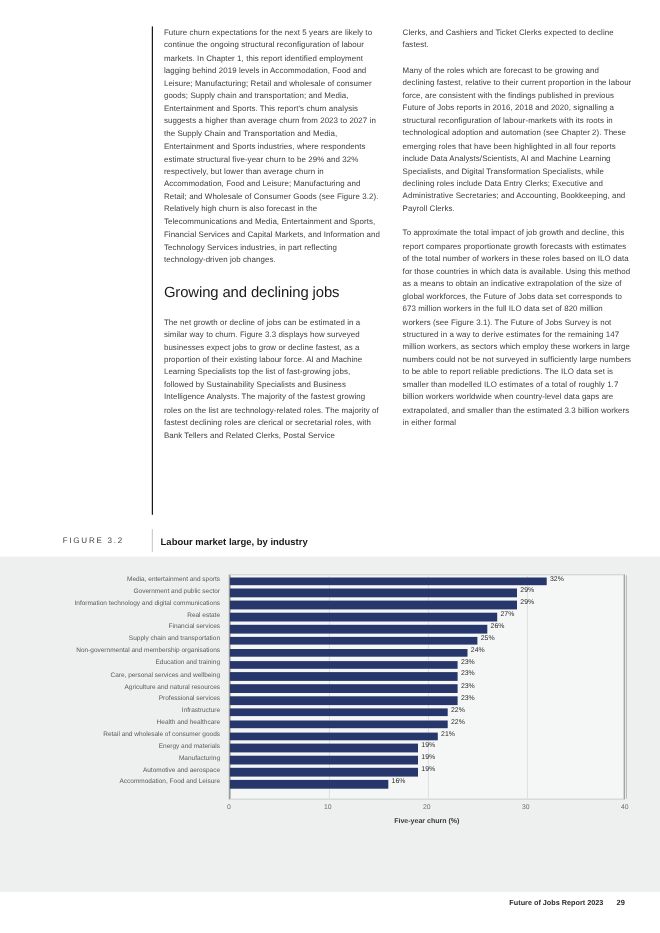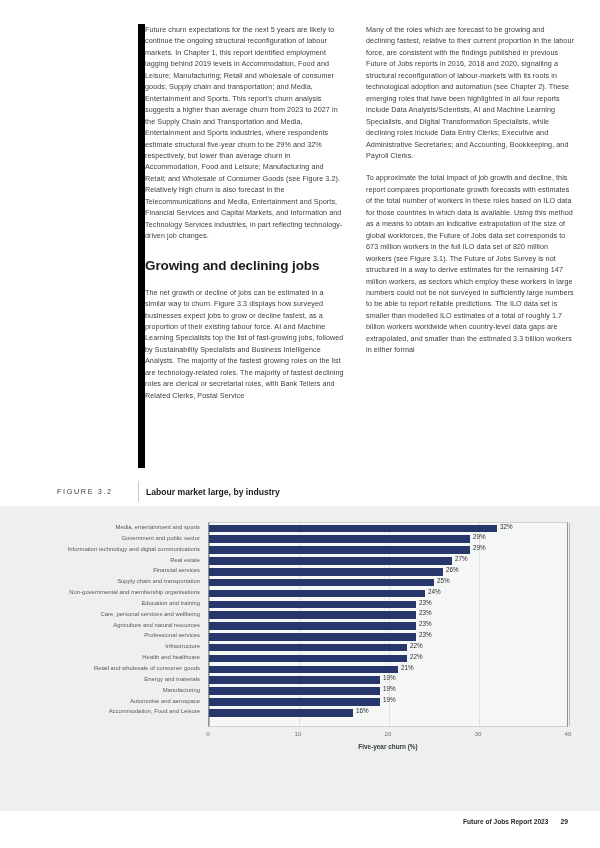--- a/index.html
+++ b/index.html
@@ -15,35 +15,36 @@
   
   .text-area {
     position: absolute;
     left: 138px; top: 24px;
     width: 436px; height: 444px;
     display: flex;
     gap: 20px;
   }
   .col {
     width: 208px;
-    border-left: 7px solid #000000;
+    border-left: 1px solid #000000;
+    padding-left: 10px;
   }
   .col.right { border-left: none; padding-left: 0; }
   .col p {
     margin: 0 0 11px 0;
     font-size: 7.2px;
     line-height: 11.45px;
     color: #3c3c3c;
     text-align: left;
     letter-spacing: 0.01em;
   }
   h2.section-heading {
     font-size: 13.5px;
     line-height: 17px;
-    font-weight: 700;
+    font-weight: 400;
     color: #1a1a1a;
     margin: 15px 0 13px 0;
     letter-spacing: -0.1px;
   }
 
   
   .figure-caption {
     position: absolute;
     left: 0; top: 477px;
     width: 552px; height: 29px;
@@ -196,20 +197,21 @@
 
 <div class="page">
 
   <div class="text-area">
     <div class="col left">
       <p>Future churn expectations for the next 5 years are likely to continue the ongoing structural reconfiguration of labour markets. In Chapter 1, this report identified employment lagging behind 2019 levels in Accommodation, Food and Leisure; Manufacturing; Retail and wholesale of consumer goods; Supply chain and transportation; and Media, Entertainment and Sports. This report's churn analysis suggests a higher than average churn from 2023 to 2027 in the Supply Chain and Transportation and Media, Entertainment and Sports industries, where respondents estimate structural five-year churn to be 29% and 32% respectively, but lower than average churn in Accommodation, Food and Leisure; Manufacturing and Retail; and Wholesale of Consumer Goods (see Figure 3.2). Relatively high churn is also forecast in the Telecommunications and Media, Entertainment and Sports, Financial Services and Capital Markets, and Information and Technology Services industries, in part reflecting technology-driven job changes.</p>
       <h2 class="section-heading">Growing and declining jobs</h2>
       <p>The net growth or decline of jobs can be estimated in a similar way to churn. Figure 3.3 displays how surveyed businesses expect jobs to grow or decline fastest, as a proportion of their existing labour force. AI and Machine Learning Specialists top the list of fast-growing jobs, followed by Sustainability Specialists and Business Intelligence Analysts. The majority of the fastest growing roles on the list are technology-related roles. The majority of fastest declining roles are clerical or secretarial roles, with Bank Tellers and Related Clerks, Postal Service</p>
     </div>
     <div class="col right">
+      <p>Clerks, and Cashiers and Ticket Clerks expected to decline fastest.</p>
       <p>Many of the roles which are forecast to be growing and declining fastest, relative to their current proportion in the labour force, are consistent with the findings published in previous Future of Jobs reports in 2016, 2018 and 2020, signalling a structural reconfiguration of labour-markets with its roots in technological adoption and automation (see Chapter 2). These emerging roles that have been highlighted in all four reports include Data Analysts/Scientists, AI and Machine Learning Specialists, and Digital Transformation Specialists, while declining roles include Data Entry Clerks; Executive and Administrative Secretaries; and Accounting, Bookkeeping, and Payroll Clerks.</p>
       <p>To approximate the total impact of job growth and decline, this report compares proportionate growth forecasts with estimates of the total number of workers in these roles based on ILO data for those countries in which data is available. Using this method as a means to obtain an indicative extrapolation of the size of global workforces, the Future of Jobs data set corresponds to 673 million workers in the full ILO data set of 820 million workers (see Figure 3.1). The Future of Jobs Survey is not structured in a way to derive estimates for the remaining 147 million workers, as sectors which employ these workers in large numbers could not be not surveyed in sufficiently large numbers to be able to report reliable predictions. The ILO data set is smaller than modelled ILO estimates of a total of roughly 1.7 billion workers worldwide when country-level data gaps are extrapolated, and smaller than the estimated 3.3 billion workers in either formal</p>
     </div>
   </div>
 
   <div class="figure-caption">
     <span class="fig-num">FIGURE 3.2</span>
     <span class="fig-divider"></span>
     <span class="fig-title">Labour market large, by industry</span>
   </div>

